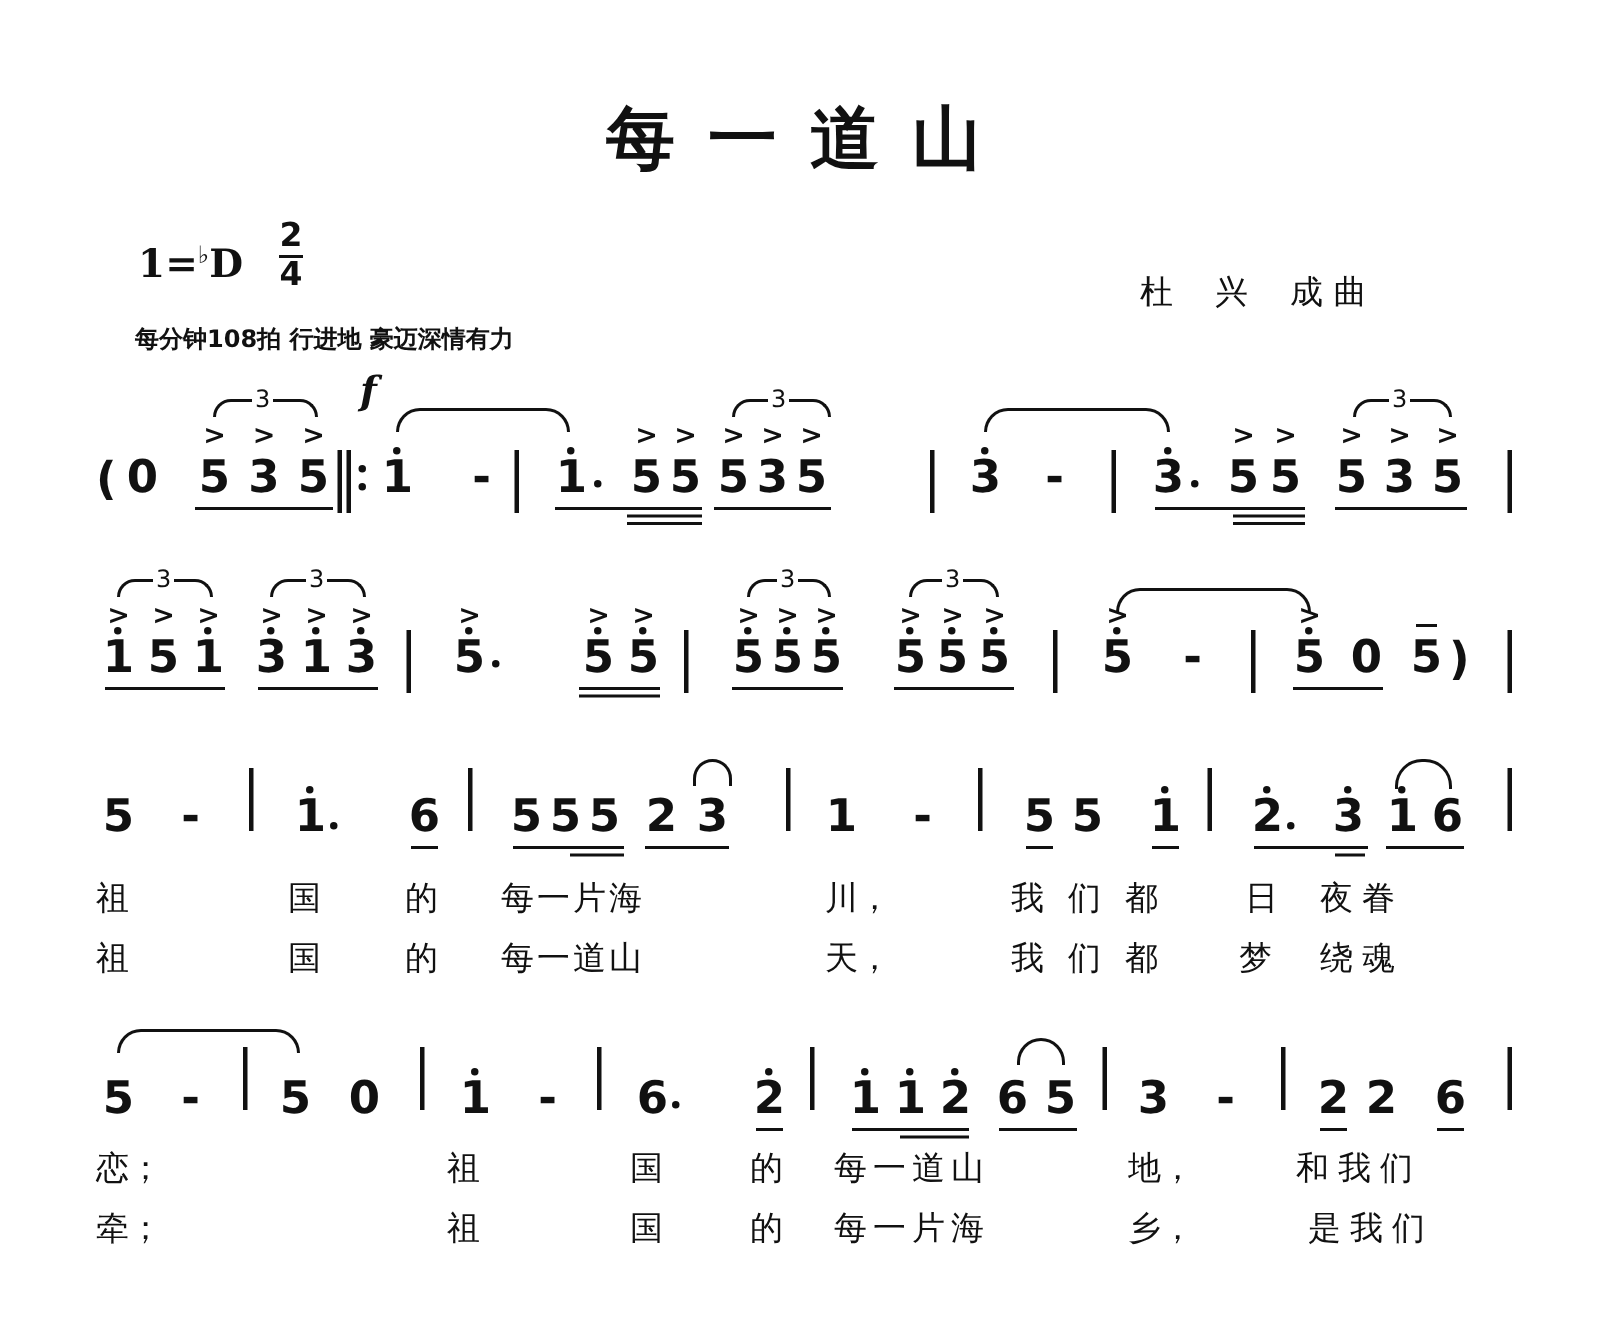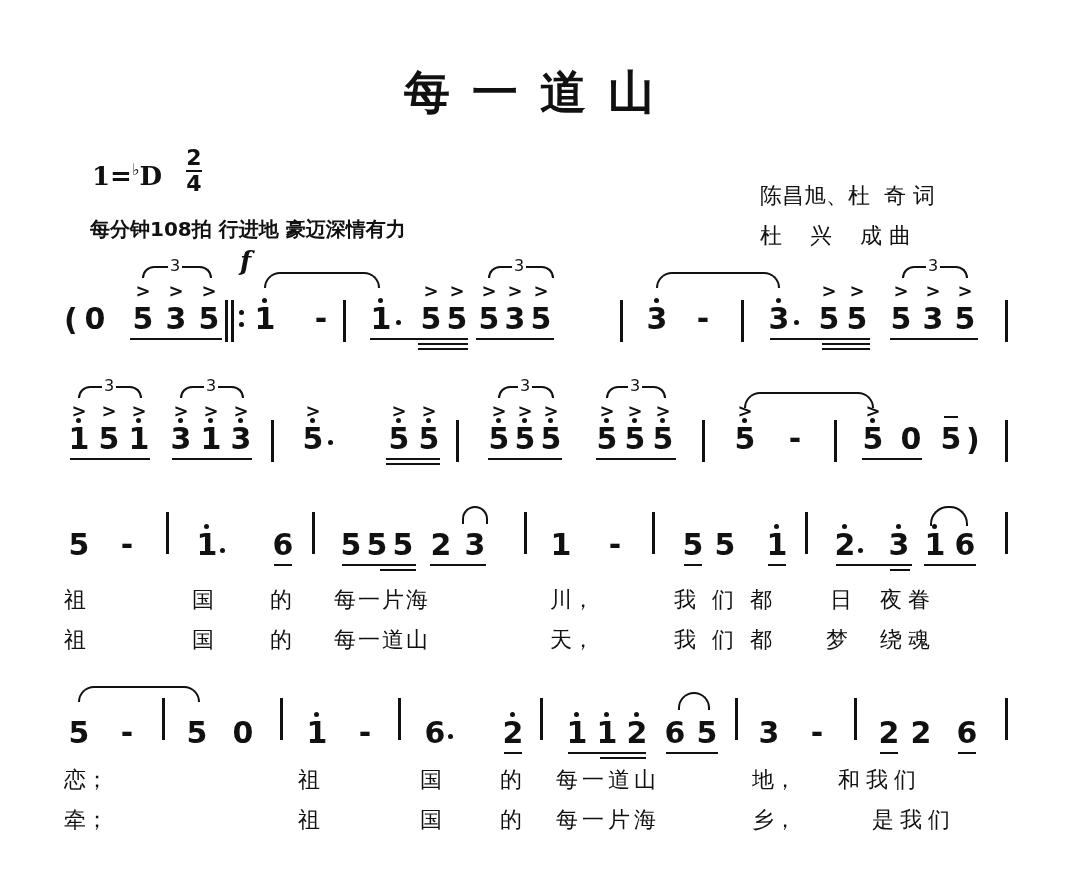--- a/index.html
+++ b/index.html
@@ -3,21 +3,21 @@
 <meta charset="utf-8">
 <style>
   html, body { margin:0; padding:0; background:#ffffff; }
   body { width:1080px; height:896px; position:relative; overflow:hidden; font-family:"DejaVu Sans", sans-serif; color:#111; }
   .abs { position:absolute; }
   .title { left:0; width:1080px; top:62px; text-align:center; font-family:"DejaVu Serif", serif; font-size:46px; letter-spacing:22px; font-weight:bold; }
   .key { left:92px; top:160px; font-size:26px; font-weight:bold; font-family:"DejaVu Serif", serif; }
   .key .flat { font-size:16px; vertical-align:super; font-weight:normal; }
   .meter { left:186px; top:146px; font-weight:bold; font-size:22px; line-height:24px; text-align:center; font-family:"DejaVu Sans", sans-serif; }
   .meter .line { display:block; border-top:2px solid #111; width:16px; margin:0 auto; height:0; }
-  .tempo { left:90px; top:216px; font-size:20px; font-weight:bold; letter-spacing:0px; }
+  .tempo { left:90px; top:216px; font-size:16px; font-weight:bold; letter-spacing:0px; }
   .credits { left:760px; top:176px; font-family:"DejaVu Serif", serif; font-size:22px; line-height:40px; }
   .credits div { white-space:pre; }
   .n { position:absolute; font-weight:bold; font-size:30px; font-family:"DejaVu Sans", sans-serif; line-height:30px; text-align:center; width:22px; }
   .bar { position:absolute; width:3px; background:#111; height:42px; }
   .ul { position:absolute; height:2px; background:#111; }
   .acc { position:absolute; font-size:18px; font-weight:bold; width:22px; text-align:center; }
   .dot-hi { position:absolute; width:5px; height:5px; border-radius:50%; background:#111; }
   .aug { position:absolute; width:5px; height:5px; border-radius:50%; background:#111; }
   .tie { position:absolute; border:2.5px solid #111; border-bottom:none; border-radius:20px 20px 0 0; height:14px; }
   .trip { position:absolute; border:2px solid #111; border-bottom:none; border-radius:30px 30px 0 0; height:10px; }
@@ -35,21 +35,20 @@
   <span>1=</span><span class="flat">♭</span><span>D</span>
 </div>
 <div class="abs meter">
   <span>2</span>
   <span class="line"></span>
   <span>4</span>
 </div>
 <div class="abs tempo">每分钟108拍  行进地  豪迈深情有力</div>
 
 <div class="abs credits">
-  <div>陈昌旭、杜  奇 词</div>
   <div>杜    兴    成 曲</div>
 </div>
 
 <div>
   <div class="paren" style="left:64px;top:302px;">(</div>
   <div class="n" style="left:84px;top:304px;">0</div>
   <div class="n" style="left:132px;top:304px;">5</div>
   <div class="n" style="left:165px;top:304px;">3</div>
   <div class="n" style="left:198px;top:304px;">5</div>
   <div class="acc" style="left:132px;top:280px;">&gt;</div>
@@ -309,21 +308,21 @@
   <div class="n" style="left:956px;top:718px;">6</div>
   <div class="ul" style="left:958px;top:752px;width:18px;"></div>
   <div class="bar" style="left:1005px;top:698px;"></div>
 
   <div class="lyric" style="left:64px;top:768px;">恋；</div>
   <div class="lyric" style="left:298px;top:768px;">祖</div>
   <div class="lyric" style="left:420px;top:768px;">国</div>
   <div class="lyric" style="left:500px;top:768px;">的</div>
   <div class="lyric" style="left:556px;top:768px;letter-spacing:4px;">每一道山</div>
   <div class="lyric" style="left:752px;top:768px;">地，</div>
-  <div class="lyric" style="left:838px;top:768px;letter-spacing:6px;">和我们</div>
+  <div class="lyric" style="left:864px;top:768px;letter-spacing:6px;">和我们</div>
 
   <div class="lyric" style="left:64px;top:808px;">牵；</div>
   <div class="lyric" style="left:298px;top:808px;">祖</div>
   <div class="lyric" style="left:420px;top:808px;">国</div>
   <div class="lyric" style="left:500px;top:808px;">的</div>
   <div class="lyric" style="left:556px;top:808px;letter-spacing:4px;">每一片海</div>
   <div class="lyric" style="left:752px;top:808px;">乡，</div>
   <div class="lyric" style="left:872px;top:808px;letter-spacing:6px;">是我们</div>
 </div>
 

